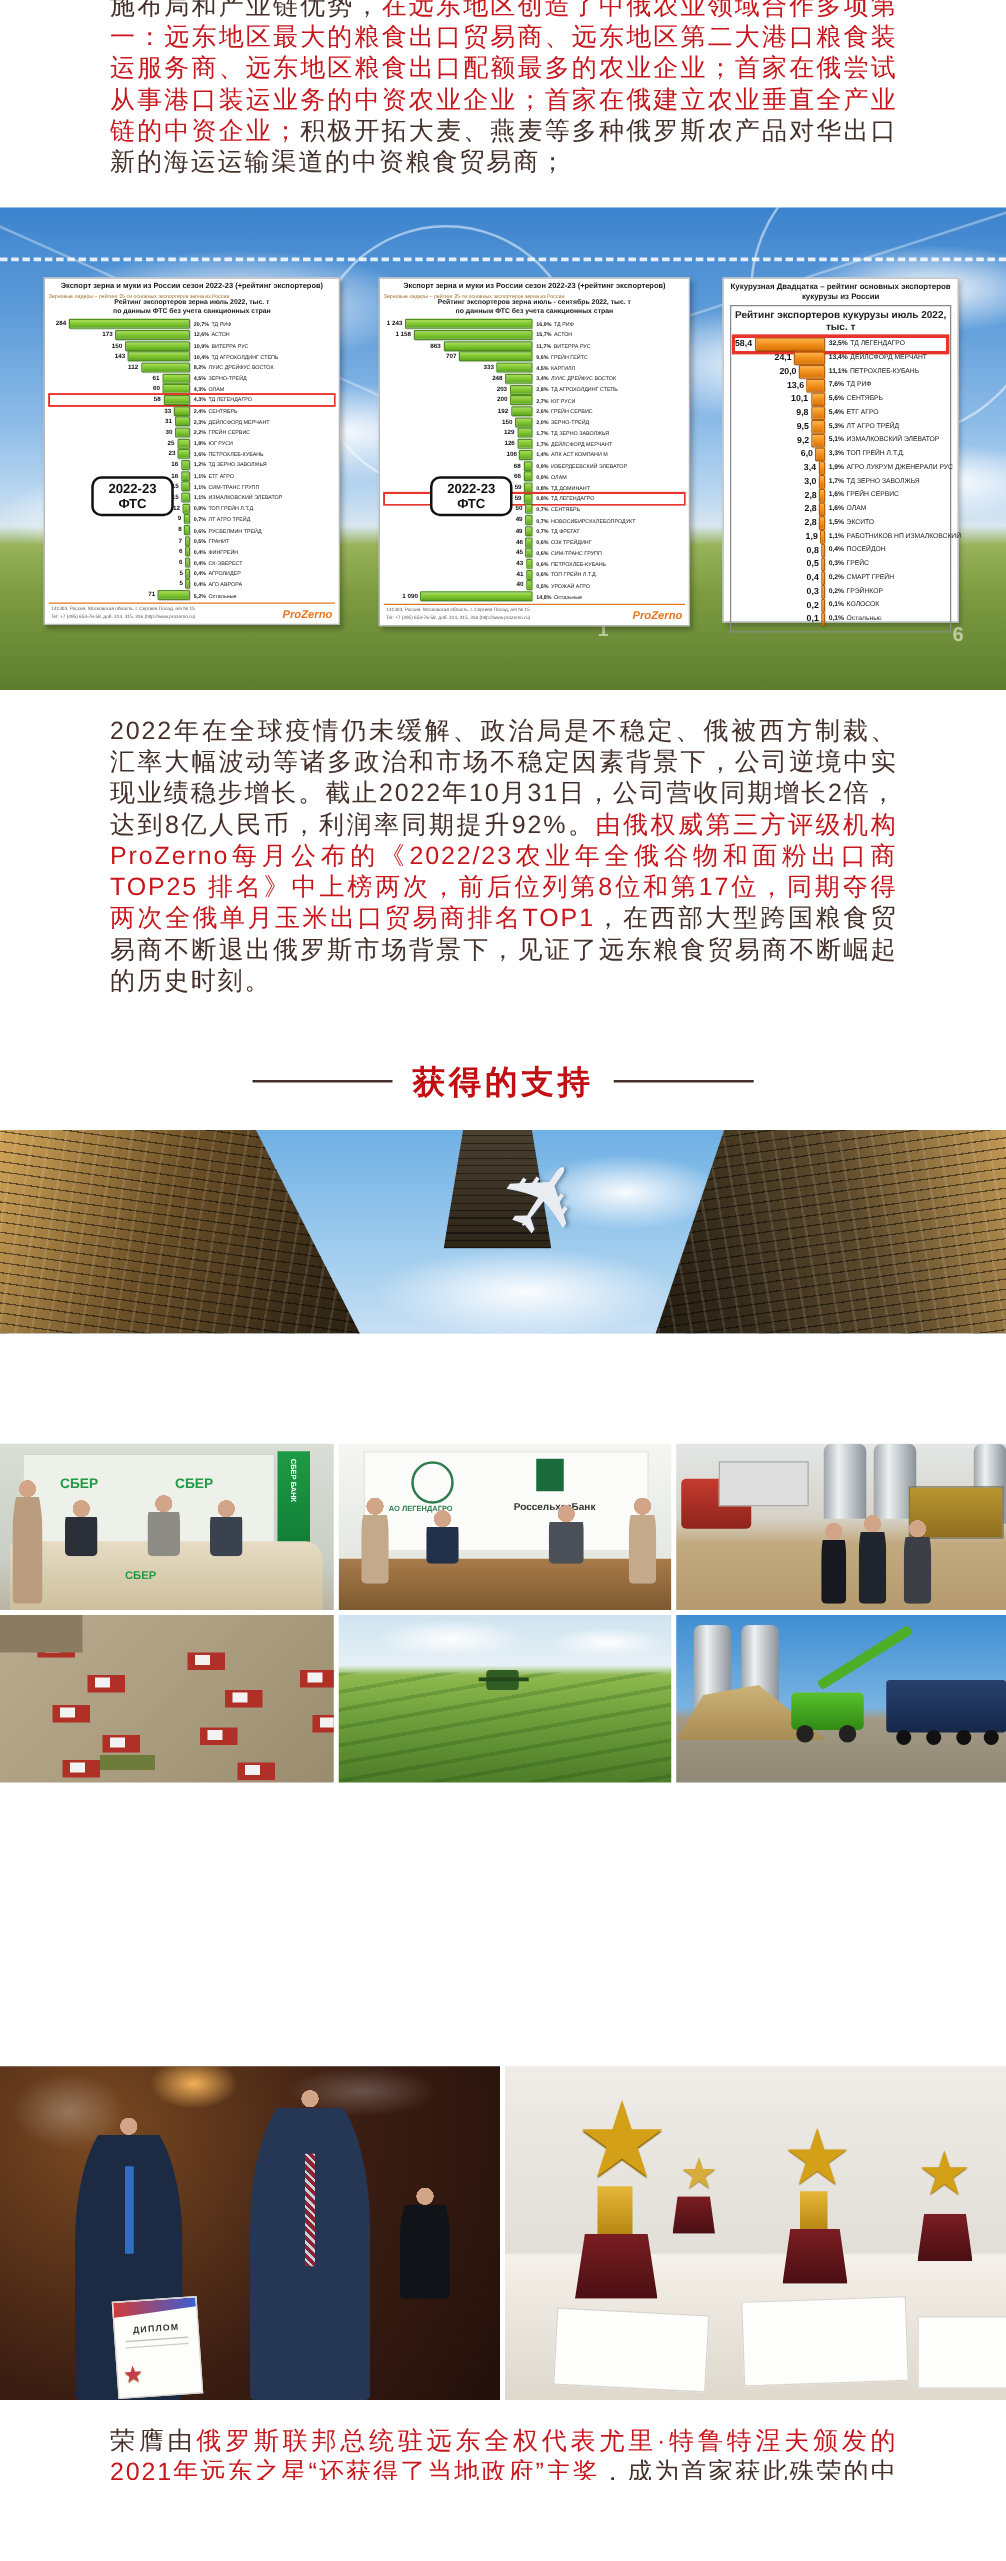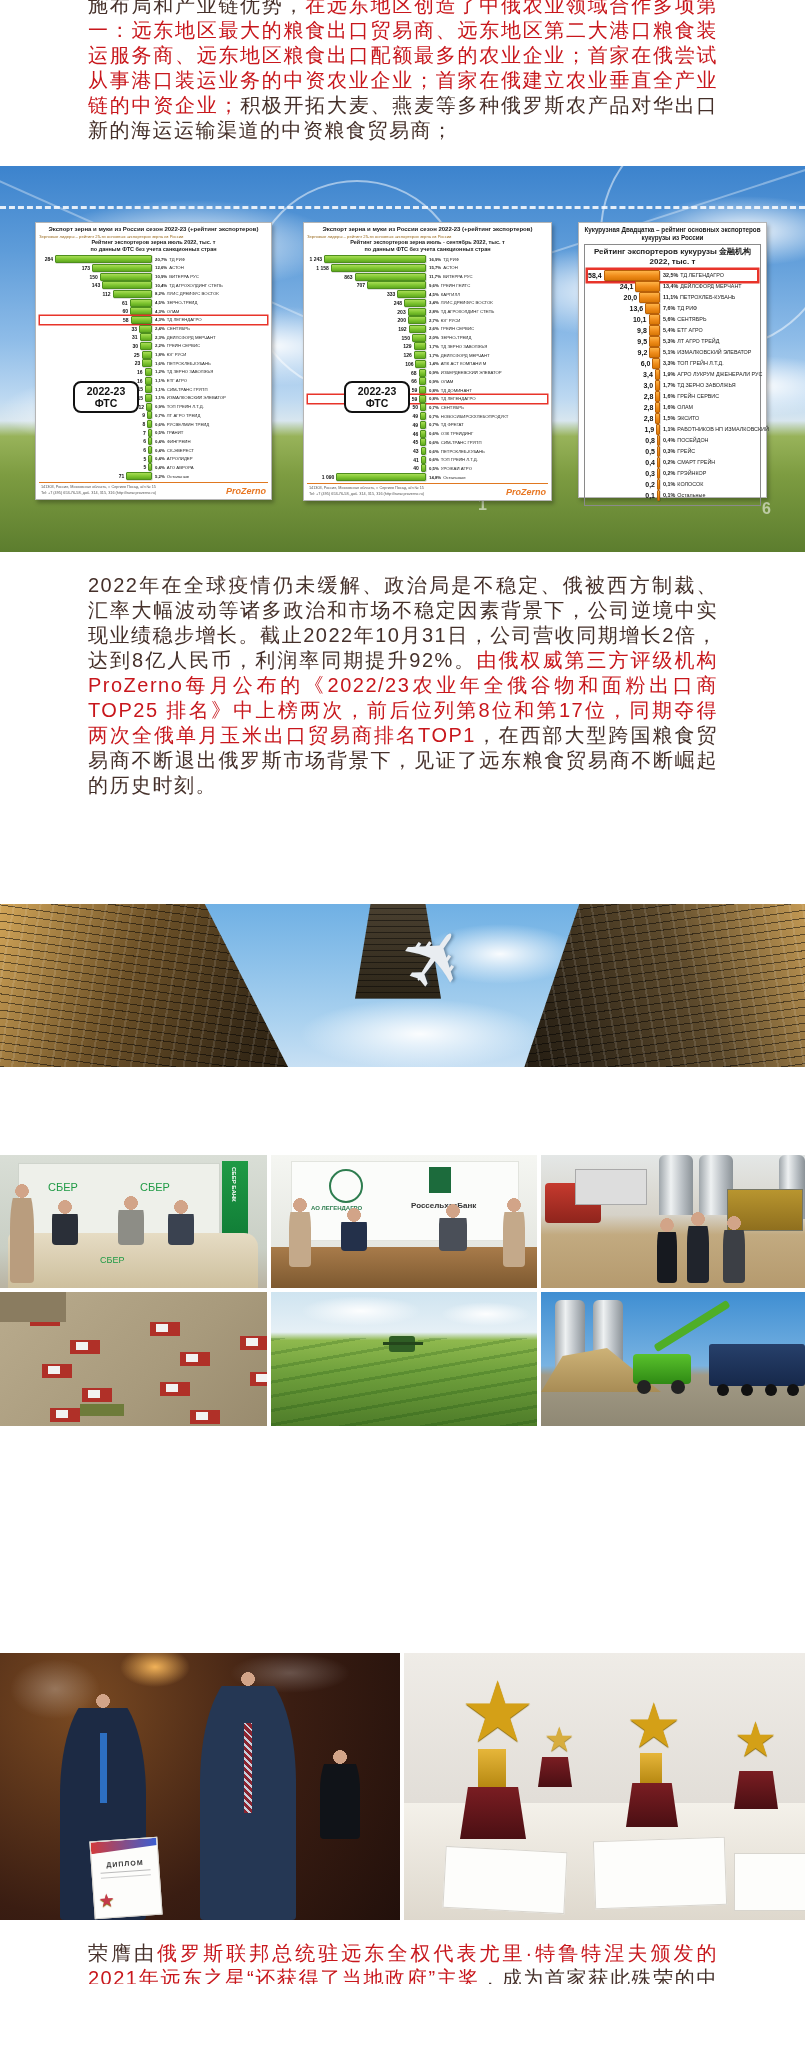--- a/index.html
+++ b/index.html
@@ -82,21 +82,21 @@
   .abs{position:absolute;}
   .person{position:absolute;border-radius:45% 45% 4px 4px;}
   .person{background:radial-gradient(7px 7px at 50% 8px,#d2a488 97%,rgba(0,0,0,0)),
           linear-gradient(180deg,rgba(0,0,0,0) 0 15px,var(--suit,#1d2a3d) 15px);}
   .cyl{position:absolute;background:linear-gradient(90deg,#9fa6ab,#eef1f2 35%,#b7bdc2 70%,#8b9297);
        border-radius:6px 6px 0 0;}
   .star{font-family:"DejaVu Sans",sans-serif;color:#d4a017;text-shadow:0 1px 1px #8a6a0a;position:absolute;}
   .tbase{position:absolute;background:linear-gradient(180deg,#7a1d22,#4a0f13);
          clip-path:polygon(12% 0,88% 0,100% 100%,0 100%);}
   .cert{position:absolute;background:#fdfdfb;border:1px solid #d8d5ce;}
-  .sber-txt{color:#1f9a45;font-weight:normal;}
+  .sber-txt{color:#1f9a45;font-weight:bold;}
   .vert{writing-mode:vertical-rl;text-orientation:mixed;}
   
   .bs-left{position:absolute;left:0;top:2040px;width:400px;height:9px;background:#fff;}
   .bs-blob{position:absolute;left:150px;top:0;width:70px;height:9px;
            background:radial-gradient(closest-side,#e8c98f,rgba(255,255,255,0));}
   .bs-right{position:absolute;left:404px;top:2043px;width:401px;height:6px;background:#c5d2df;}
 </style>
 </head>
 <body>
 
@@ -520,21 +520,21 @@
       </div>
       <div class="badge" style="left:40px">
         <div>2022-23</div>
         <div>ФТС</div>
       </div>
     </div>
 
     <div class="panel" data-chart="2" style="left:578px;top:56px;width:189px;height:276px">
       <div class="p-title">Кукурузная Двадцатка – рейтинг основных экспортеров кукурузы из России</div>
       <div class="inner3">
-        <div class="p-h1">Рейтинг экспортеров кукурузы 金融机构 2022, тыс. т</div>
+        <div class="p-h1">Рейтинг экспортеров кукурузы июль 2022, тыс. т</div>
         <div class="rows">
             <div class="c-row hl">
               <span class="rv-wrap">
                 <span class="rv">58,4</span>
                 <span class="rbar" style="width: 55px;"></span>
               </span>
               <span class="rt"><b>32,5%</b>ТД ЛЕГЕНДАГРО</span>
             </div>
             <div class="c-row">
               <span class="rv-wrap">
@@ -676,20 +676,25 @@
               </span>
               <span class="rt"><b>0,1%</b>Остальные</span>
             </div>
           </div>
       </div>
     </div>
   </div>
 
   <p class="para" style="top:573px"><span class="sd">2022年在全球疫情仍未缓解、政治局是不稳定、俄被西方制裁、汇率大幅波动等诸多政治和市场不稳定因素背景下，公司逆境中实现业绩稳步增长。截止2022年10月31日，公司营收同期增长2倍，达到8亿人民币，利润率同期提升92%。</span><span class="sr">由俄权威第三方评级机构ProZerno每月公布的《2022/23农业年全俄谷物和面粉出口商TOP25 排名》中上榜两次，前后位列第8位和第17位，同期夺得两次全俄单月玉米出口贸易商排名TOP1</span><span class="sd">，在西部大型跨国粮食贸易商不断退出俄罗斯市场背景下，见证了远东粮食贸易商不断崛起的历史时刻。</span></p>
 
+  <div class="sec-header">
+    <div class="sec-line"></div>
+    <div class="sec-title">获得的支持</div>
+    <div class="sec-line"></div>
+  </div>
 
   <div class="skyphoto">
     <div class="cl" style="left:300px;top:95px;width:240px;height:70px"></div>
     <div class="cl" style="left:420px;top:20px;width:160px;height:60px"></div>
     <div class="bl"></div>
     <div class="br"></div>
     <div class="bc"></div>
     <span class="plane">✈</span>
   </div>
 

